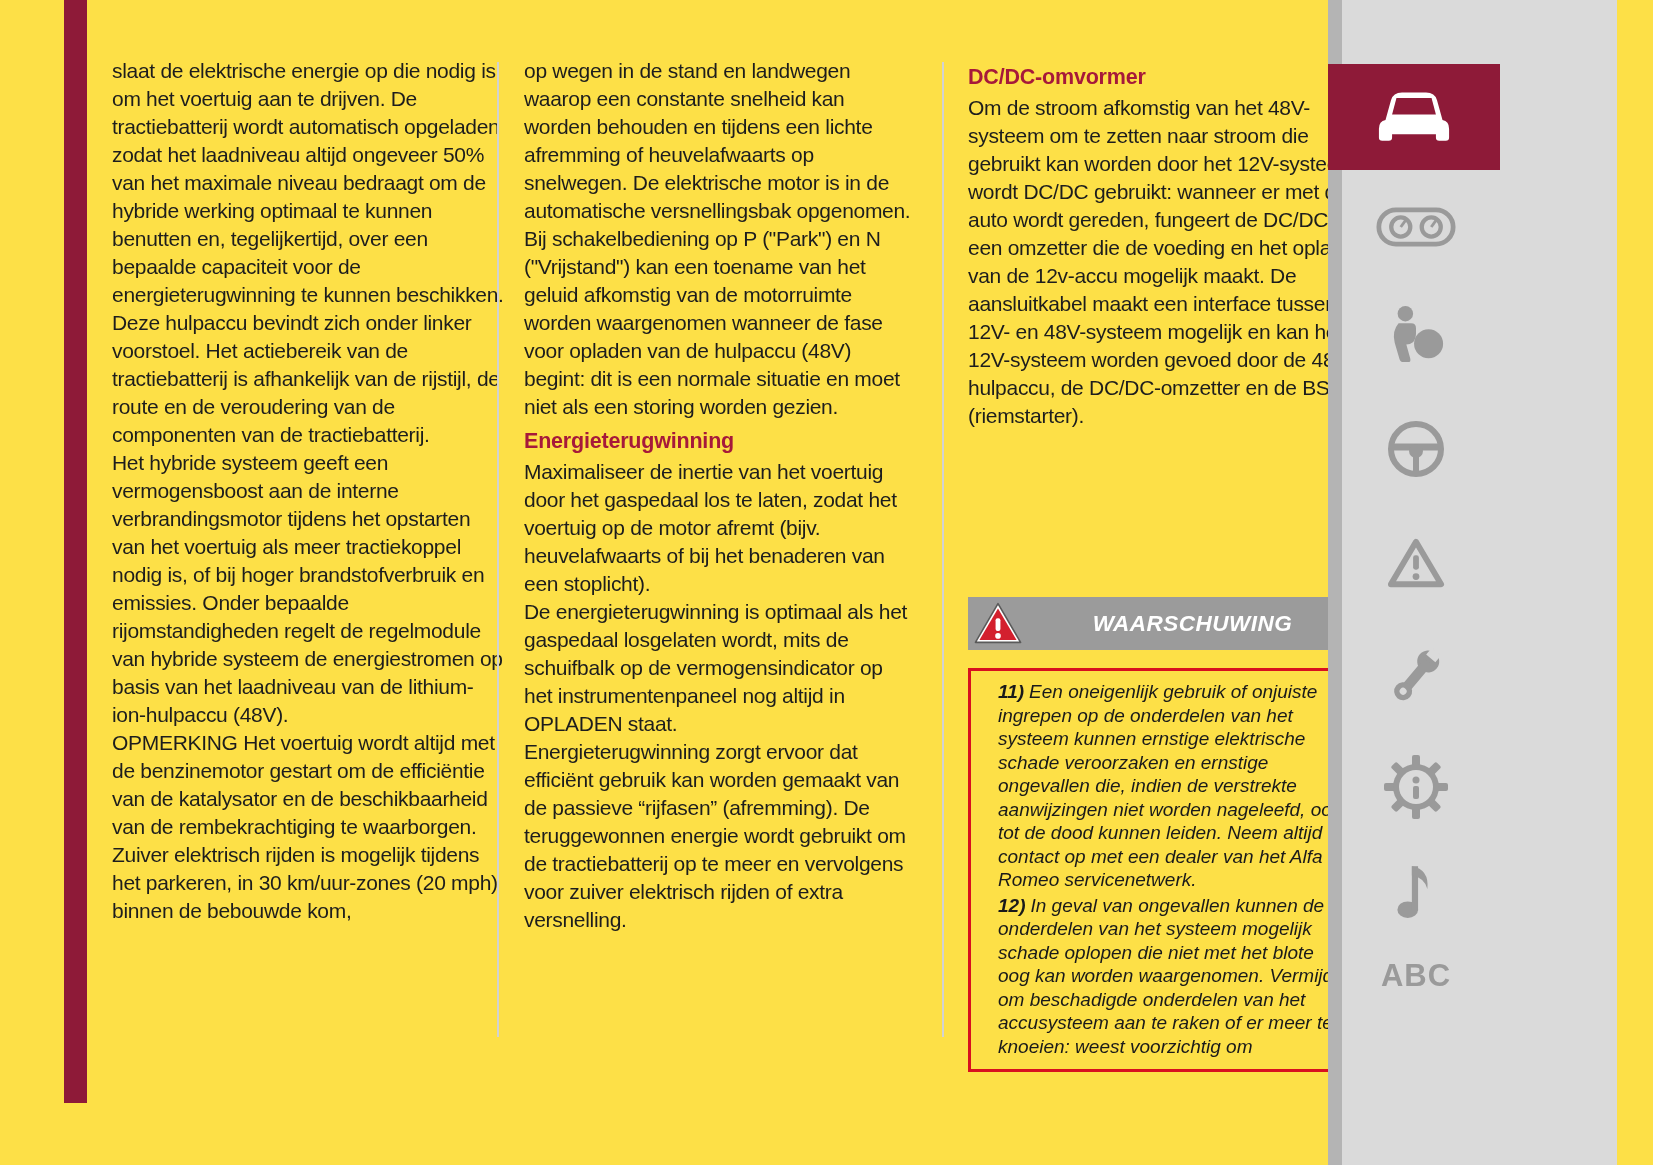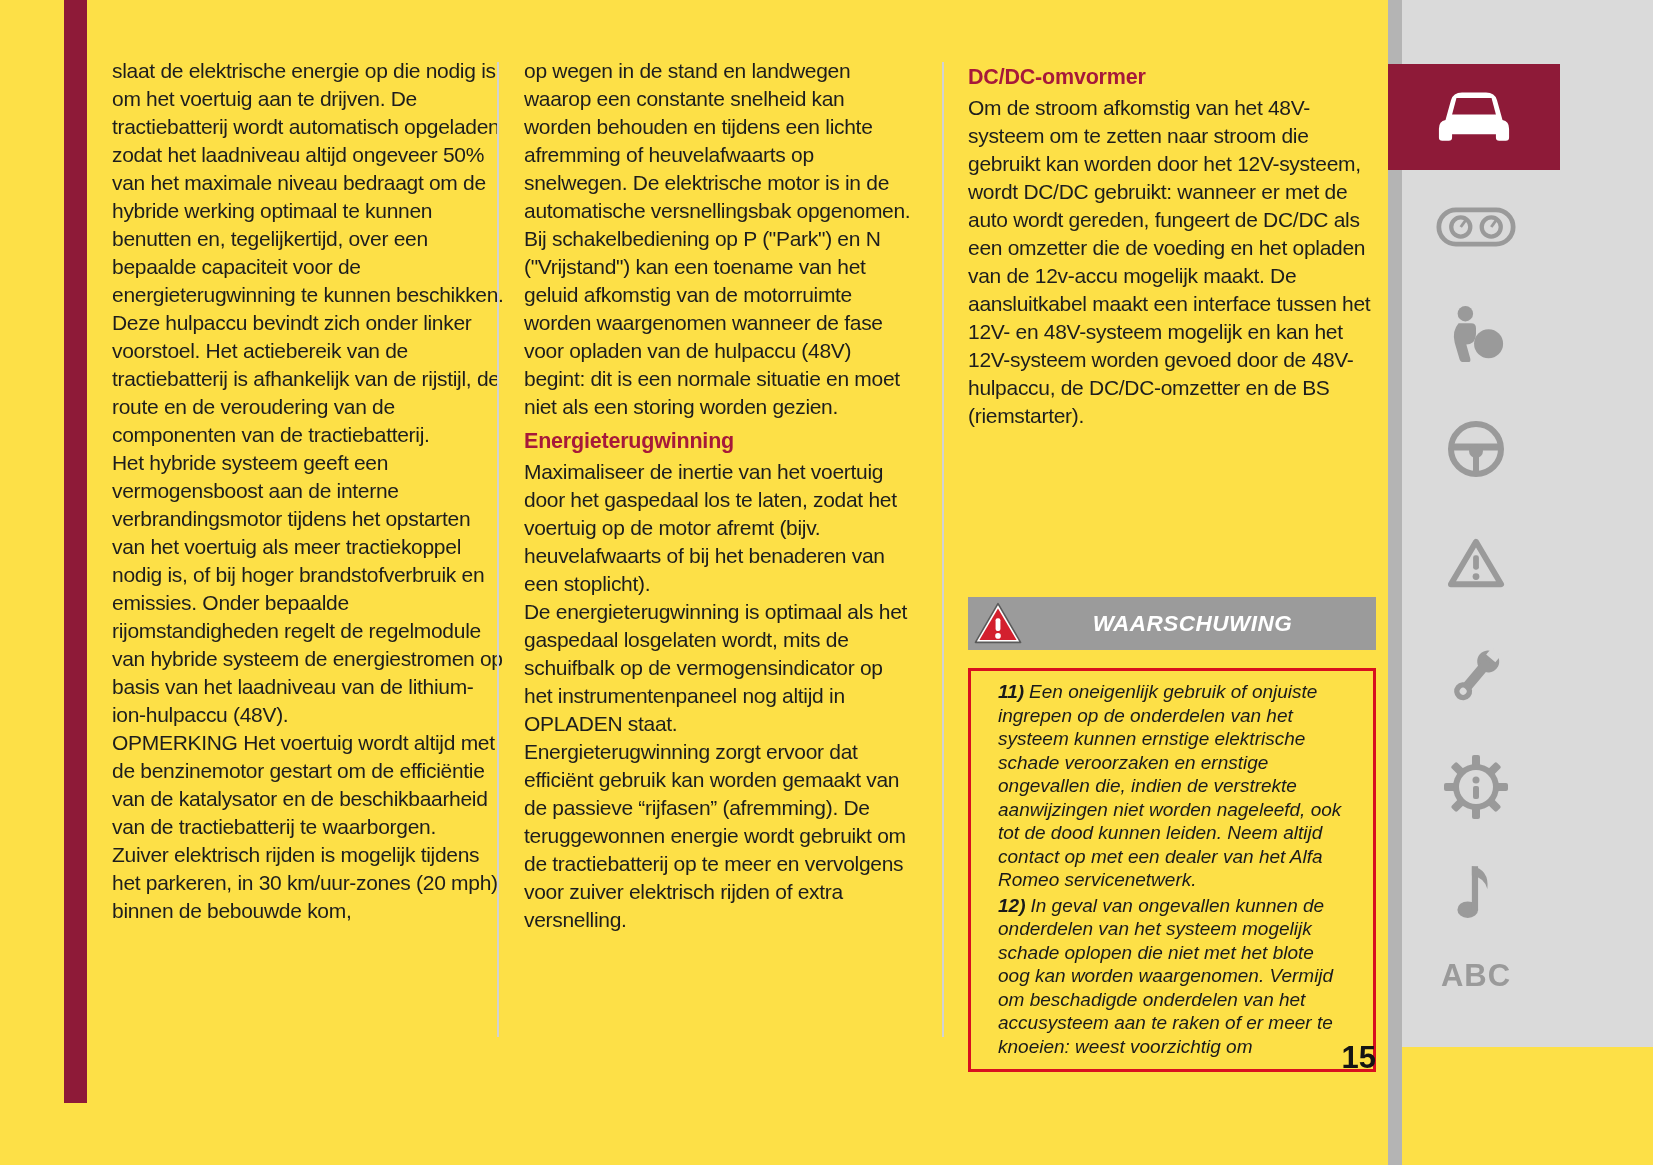--- a/index.html
+++ b/index.html
@@ -32,21 +32,21 @@
   .alert-box{position:absolute;left:968px;top:668px;width:408px;min-height:372px;
              border:3px solid #d8101f;box-sizing:border-box;padding:9px 27px;
              font-style:italic;font-size:19px;line-height:23.5px;color:#1a1a1a;}
   .alert-box p{margin:0 0 2px;}
   .alert-num{font-weight:bold;margin-right:5px;}
 
   .page-num{position:absolute;left:968px;top:1040px;width:408px;text-align:right;
             font-size:31px;font-weight:bold;color:#141414;}
 
   
-  .sidebar{position:absolute;left:1388px;top:0;width:265px;height:1047px;background:#dadada;}
+  .sidebar{position:absolute;left:1328px;top:0;width:265px;height:1165px;background:#dadada;padding-left:24px;}
   .strip{position:absolute;left:0;top:0;width:14px;height:1165px;background:#b4b4b4;}
   .tab-active{position:absolute;left:0;top:64px;width:172px;height:106px;background:#8e1a38;
               display:flex;align-items:center;justify-content:center;cursor:pointer;}
   .si{position:absolute;left:48px;width:80px;display:flex;justify-content:center;cursor:pointer;}
   .si-cluster{top:205px;}
   .si-airbag{top:302px;}
   .si-steer{top:420px;}
   .si-tri{top:536px;}
   .si-wrench{top:642px;}
   .si-gear{top:752px;}
@@ -57,21 +57,21 @@
 </head>
 <body>
 
 <div class="page">
 
   <div class="left-bar"></div>
 
   <div class="col col1">
     <p>slaat de elektrische energie op die nodig is om het voertuig aan te drijven. De tractiebatterij wordt automatisch opgeladen zodat het laadniveau altijd ongeveer 50% van het maximale niveau bedraagt om de hybride werking optimaal te kunnen benutten en, tegelijkertijd, over een bepaalde capaciteit voor de energieterugwinning te kunnen beschikken. Deze hulpaccu bevindt zich onder linker voorstoel. Het actiebereik van de tractiebatterij is afhankelijk van de rijstijl, de route en de veroudering van de componenten van de tractiebatterij.</p>
     <p>Het hybride systeem geeft een vermogensboost aan de interne verbrandingsmotor tijdens het opstarten van het voertuig als meer tractiekoppel nodig is, of bij hoger brandstofverbruik en emissies. Onder bepaalde rijomstandigheden regelt de regelmodule van hybride systeem de energiestromen op basis van het laadniveau van de lithium-ion-hulpaccu (48V).</p>
-    <p>OPMERKING Het voertuig wordt altijd met de benzinemotor gestart om de efficiëntie van de katalysator en de beschikbaarheid van de tractiebatterij te waarborgen.</p>
+    <p>OPMERKING Het voertuig wordt altijd met de benzinemotor gestart om de efficiëntie van de katalysator en de beschikbaarheid van de rembekrachtiging te waarborgen.</p>
     <p>Zuiver elektrisch rijden is mogelijk tijdens het parkeren, in 30 km/uur-zones (20 mph) binnen de bebouwde kom,</p>
   </div>
 
   <div class="vrule v1"></div>
 
   <div class="col col2">
     <p>op wegen in de stand en landwegen waarop een constante snelheid kan worden behouden en tijdens een lichte afremming of heuvelafwaarts op snelwegen. De elektrische motor is in de automatische versnellingsbak opgenomen.</p>
     <p>Bij schakelbediening op P ("Park") en N ("Vrijstand") kan een toename van het geluid afkomstig van de motorruimte worden waargenomen wanneer de fase voor opladen van de hulpaccu (48V) begint: dit is een normale situatie en moet niet als een storing worden gezien.</p>
     <h3 class="heading">Energieterugwinning</h3>
     <p>Maximaliseer de inertie van het voertuig door het gaspedaal los te laten, zodat het voertuig op de motor afremt (bijv. heuvelafwaarts of bij het benaderen van een stoplicht).</p>

